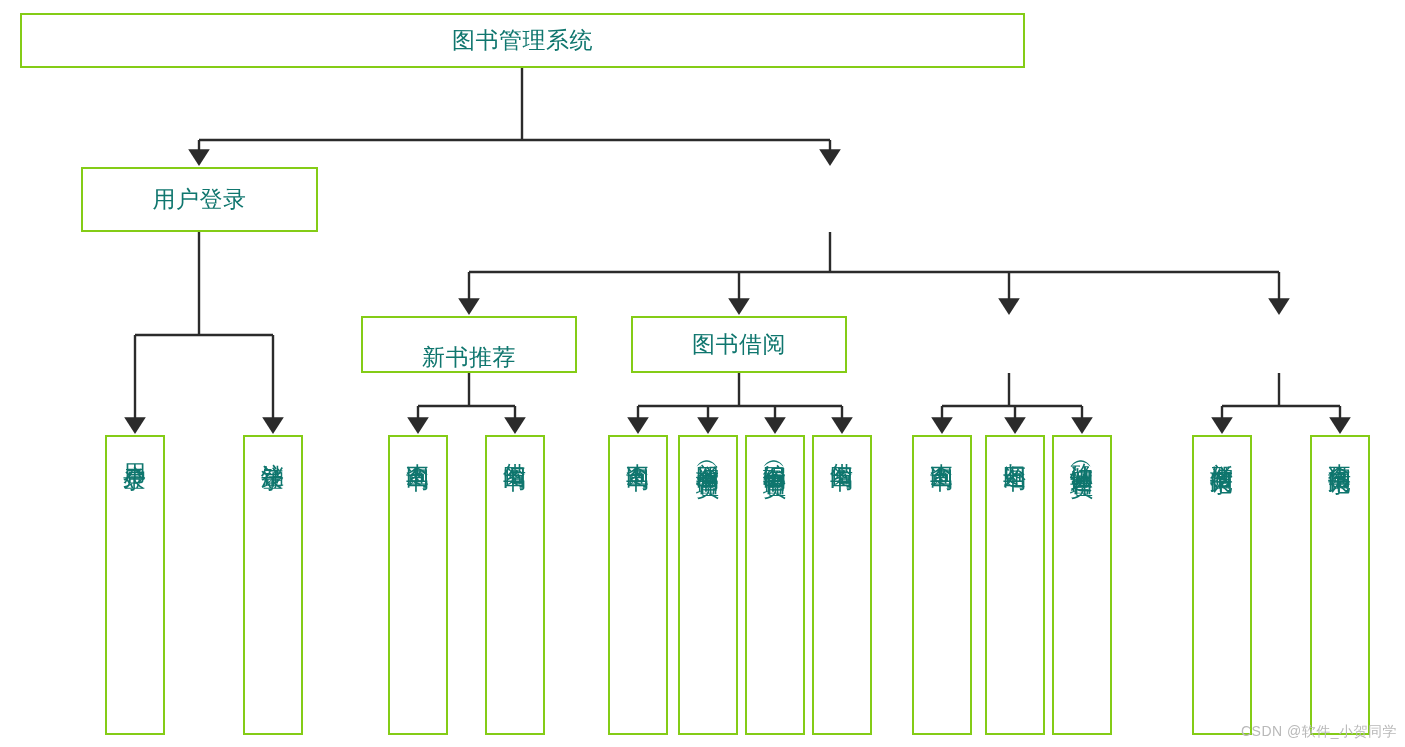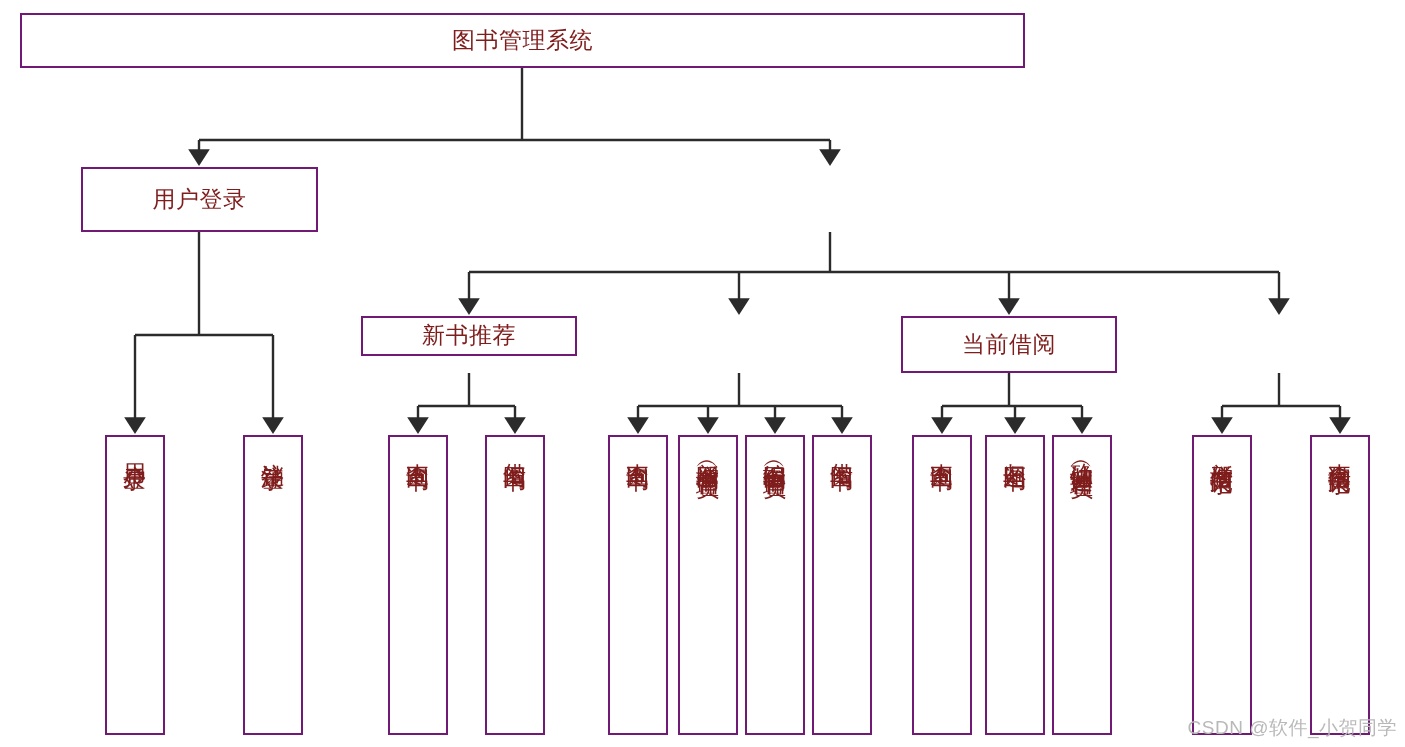--- a/index.html
+++ b/index.html
@@ -21,26 +21,26 @@
     position: absolute;
     left: 0;
     top: 0;
     width: 1405px;
     height: 747px;
     pointer-events: none;
   }
   .node {
     position: absolute;
     box-sizing: border-box;
-    border: 2px solid #701a75;
+    border: 2px solid #84cc16;
     background: #ffffff;
     display: flex;
     align-items: center;
     justify-content: center;
-    color: #7f1d1d;
+    color: #0f766e;
     z-index: 2;
   }
   .node-label {
     display: block;
     text-align: center;
     line-height: 1.18;
     letter-spacing: 0.5px;
     white-space: nowrap;
   }
   .node.horizontal .node-label {
@@ -55,21 +55,21 @@
     writing-mode: vertical-rl;
     text-orientation: upright;
     font-size: 23px;
     line-height: 1.05;
     letter-spacing: 2px;
   }
   #watermark {
     position: absolute;
     right: 8px;
     bottom: 6px;
-    font-size: 19px;
+    font-size: 14px;
     color: #b9b9b9;
     z-index: 5;
     white-space: nowrap;
     letter-spacing: 0.5px;
   }
 </style>
 </head>
 <body>
 
 <div id="diagram-root">
@@ -125,25 +125,25 @@
   </svg>
 
   <div class="node horizontal" style="left:20px; top:13px; width:1005px; height:55px;">
     <span class="node-label">图书管理系统</span>
   </div>
 
   <div class="node horizontal" style="left:81px; top:167px; width:237px; height:65px;">
     <span class="node-label">用户登录</span>
   </div>
 
-  <div class="node horizontal" style="left:361px; top:316px; width:216px; height:40px;">
+  <div class="node horizontal" style="left:361px; top:316px; width:216px; height:57px;align-items:flex-end;">
     <span class="node-label">新书推荐</span>
   </div>
-  <div class="node horizontal" style="left:901px; top:316px; width:216px; height:57px;">
-    <span class="node-label">当前借阅</span>
+  <div class="node horizontal" style="left:631px; top:316px; width:216px; height:57px;">
+    <span class="node-label">图书借阅</span>
   </div>
 
   <div class="node vertical" style="left:105px; top:435px; width:60px; height:300px;">
     <span class="node-label">用户登录</span>
   </div>
   <div class="node vertical" style="left:243px; top:435px; width:60px; height:300px;">
     <span class="node-label">注销登录</span>
   </div>
 
   <div class="node vertical" style="left:388px; top:435px; width:60px; height:300px;">

